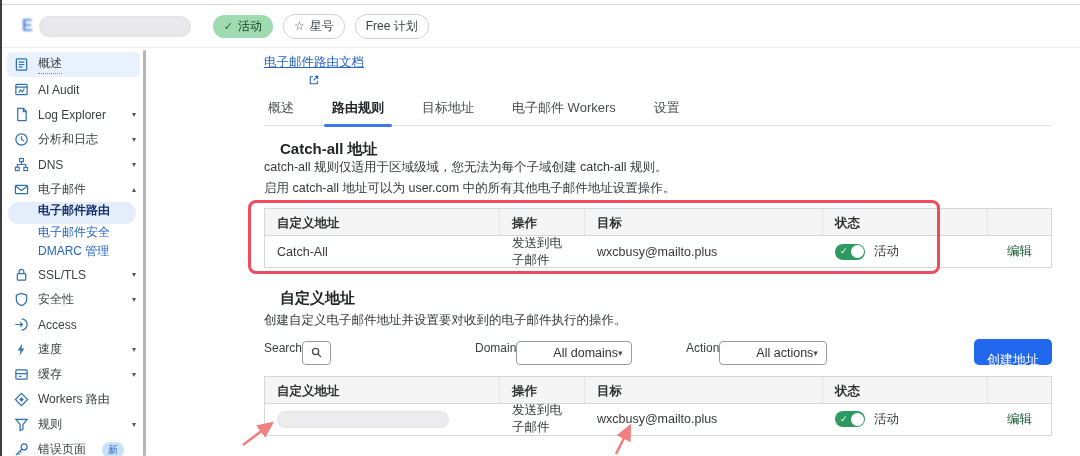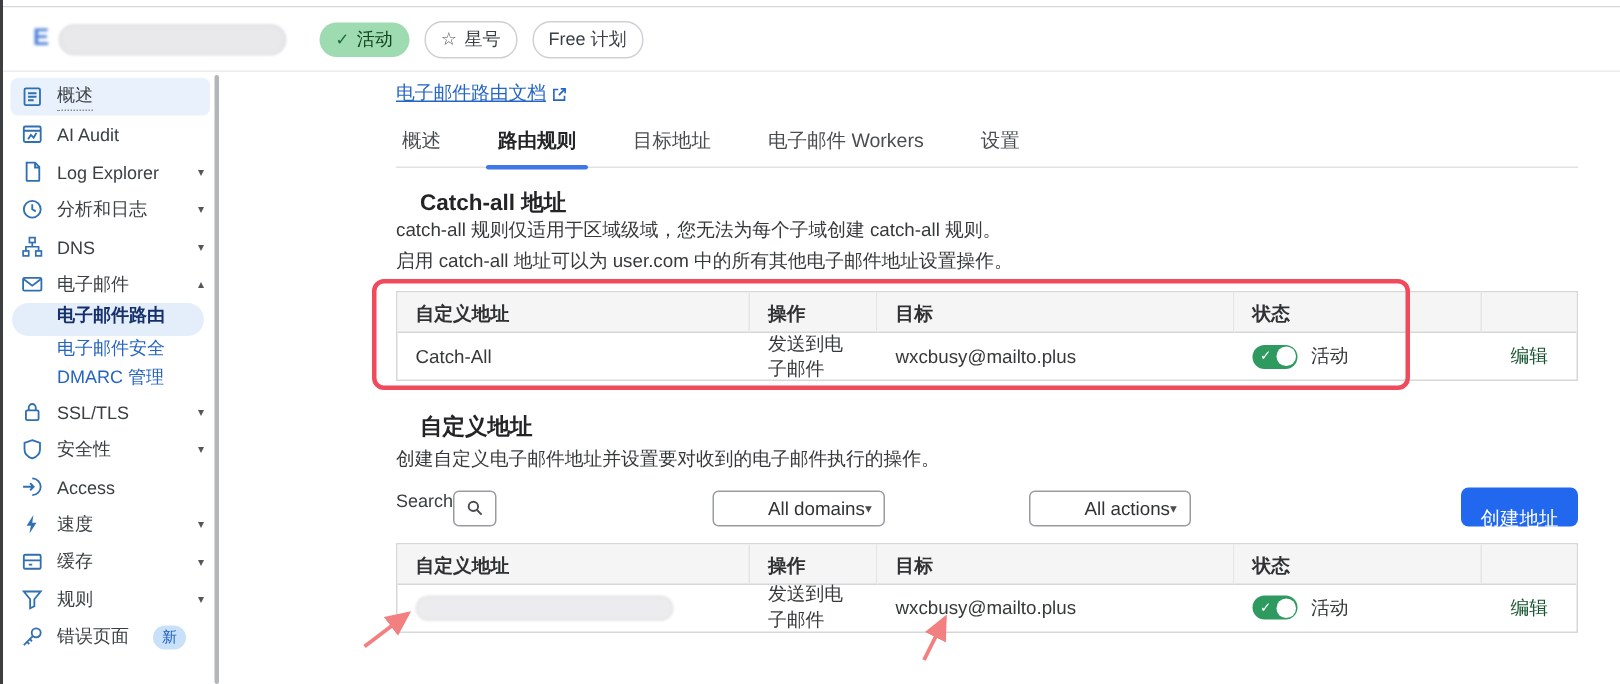--- a/index.html
+++ b/index.html
@@ -35,21 +35,21 @@
   .sb-sub { display: flex; align-items: flex-start; height: 19px; padding-left: 36px; font-size: 12px;
             color: #2565c0; cursor: pointer; }
   .sb-sub.selected { height: 22px; background: #e4eefb; border-radius: 12px; margin: 0 12px 0 6px;
                      padding-left: 30px; color: #16306b; font-weight: 700; }
   .nb { background: #c9e1f8; color: #1d5fbf; font-size: 10px; padding: 1px 6px; border-radius: 9px; margin-left: 7px; }
 
   
   .main { position: absolute; left: 262px; top: 48px; width: 788px; }
   .intro { font-size: 13px; margin-top: 6px; line-height: 16px; color: #36393a; }
   .doc-link { display: inline-flex; align-items: center; gap: 4px; margin-top: 6px; font-size: 12.5px;
-              color: #2565c5; text-decoration: underline; cursor: pointer; }
+              color: #2565c5; text-decoration: underline; cursor: pointer; flex-direction: column; }
   .doc-link svg { width: 10px; height: 10px; }
   .tabs { display: flex; gap: 30px; margin-top: 9px; border-bottom: 1px solid #e2e2e3; }
   .tab { position: relative; font-size: 13px; color: #4a4d50; padding: 5px 4px 8px; cursor: pointer; }
   .tab.active { color: #232426; font-weight: 700; }
   .tab.active::after { content: ""; position: absolute; left: -4px; right: -4px; bottom: -2px;
                        height: 3px; background: #3e77e8; border-radius: 2px; }
   h2.section { font-size: 15px; font-weight: 700; color: #232426; margin-top: 14px; margin-left: 16px; }
   .desc { font-size: 12.5px; line-height: 16.5px; margin-top: 4px; color: #36393a; }
 
   
@@ -226,20 +226,29 @@
             <rect x="2" y="3" width="12" height="10" rx="1"></rect>
             <path d="M2 7h12M5.5 10h2.5"></path>
           </svg>
         </span>
       <span class="lbl">缓存</span>
       <span class="caret">▾</span>
     </div>
     <div class="sb-item">
       <span class="ic">
           <svg viewBox="0 0 16 16" fill="none" stroke="currentColor" stroke-width="1.3">
+            <path d="M8 1.5L14.5 8 8 14.5 1.5 8z"></path>
+            <path d="M8 5.5L10.5 8 8 10.5 5.5 8z" fill="currentColor" stroke="none"></path>
+          </svg>
+        </span>
+      <span class="lbl">Workers 路由</span>
+    </div>
+    <div class="sb-item">
+      <span class="ic">
+          <svg viewBox="0 0 16 16" fill="none" stroke="currentColor" stroke-width="1.3">
             <path d="M2 2.5h12L9.5 8v5l-3 1.5V8z"></path>
           </svg>
         </span>
       <span class="lbl">规则</span>
       <span class="caret">▾</span>
     </div>
     <div class="sb-item">
       <span class="ic">
           <svg viewBox="0 0 16 16" fill="none" stroke="currentColor" stroke-width="1.3">
             <circle cx="10.8" cy="5.2" r="3.2"></circle>
@@ -307,26 +316,28 @@
         <label>Search</label>
         <div class="input">
           <svg viewBox="0 0 12 12" fill="none" stroke="currentColor" stroke-width="1.4">
               <circle cx="5" cy="5" r="3.4"></circle>
               <path d="M7.6 7.6L11 11"></path>
             </svg>
           <span></span>
         </div>
       </div>
       <div class="fgroup">
+        <label>Domain</label>
         <div class="select">
           <span>All domains</span>
           <span class="sc">▾</span>
         </div>
       </div>
       <div class="fgroup">
+        <label>Action</label>
         <div class="select">
           <span>All actions</span>
           <span class="sc">▾</span>
         </div>
       </div>
       <button class="btn-primary">创建地址</button>
     </div>
 
     <div class="custom-wrap">
       <div class="tbl">

